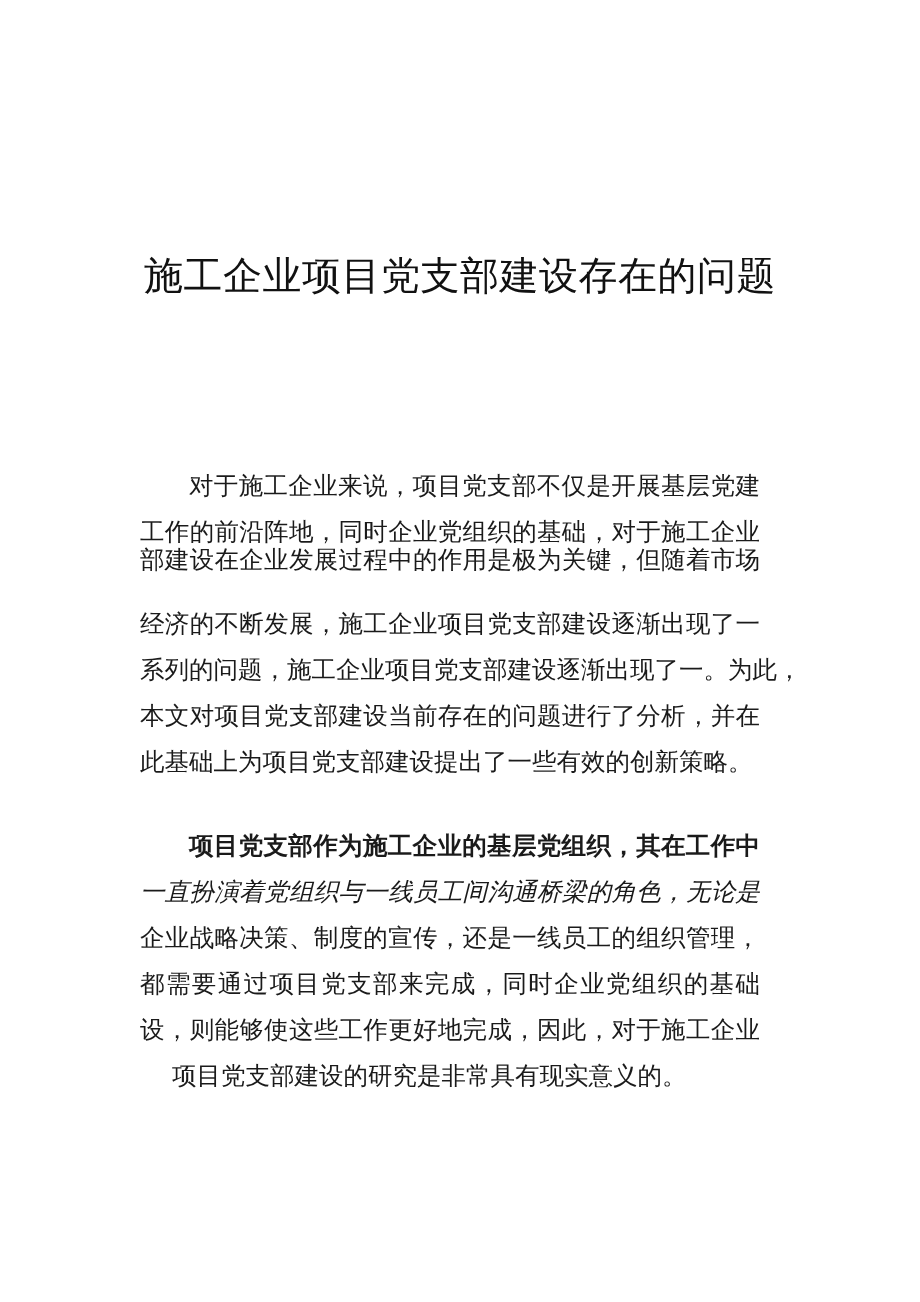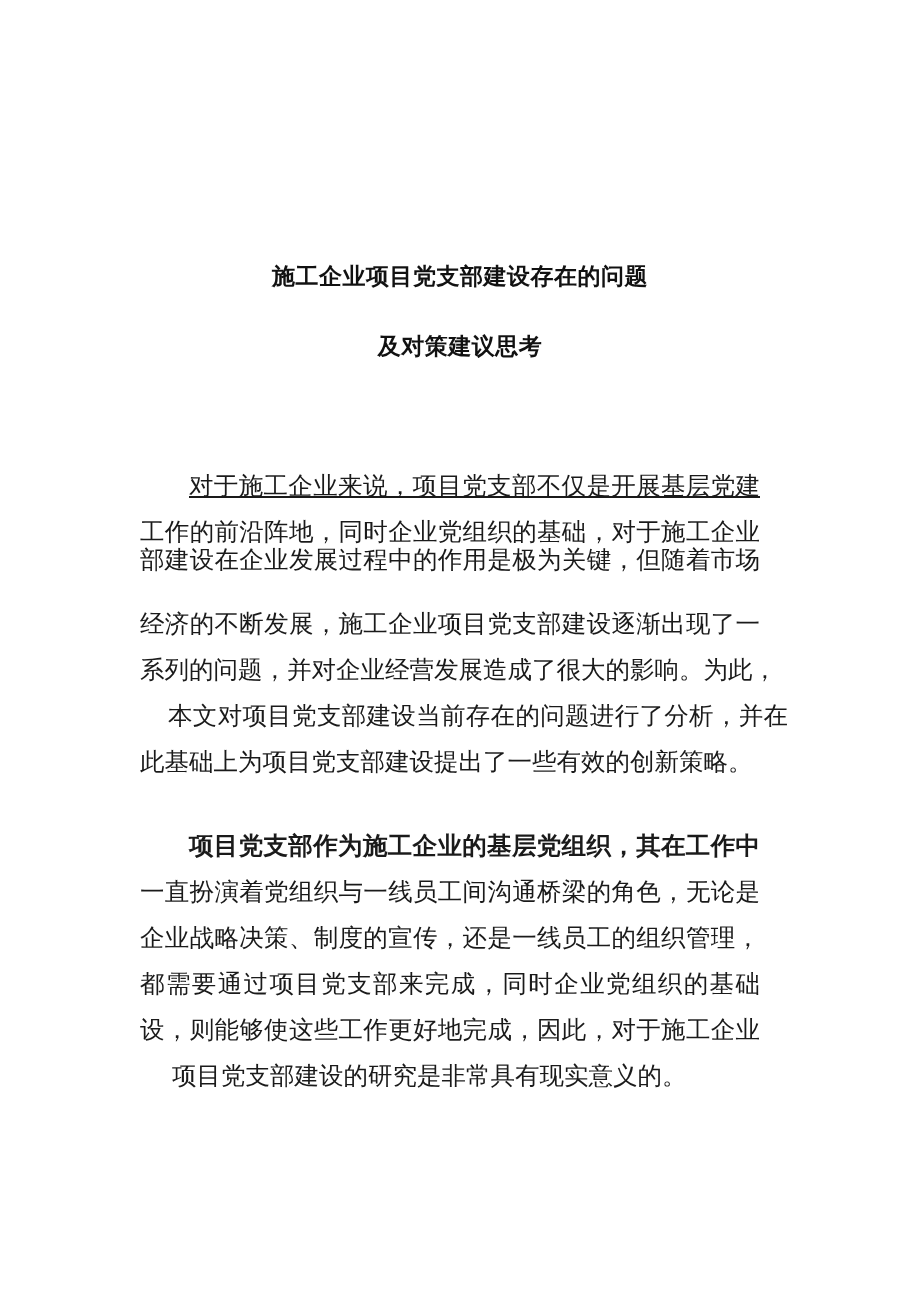--- a/index.html
+++ b/index.html
@@ -21,22 +21,22 @@
       width: 920px;
       height: 1302px;
       background: #ffffff;
     }
     .title-line {
       position: absolute;
       left: 0;
       width: 920px;
       text-align: center;
       font-family: "DejaVu Sans", "Liberation Sans", sans-serif;
-      font-weight: bold;
-      font-size: 23px;
+      font-weight: normal;
+      font-size: 39px;
       line-height: 40px;
       letter-spacing: 0.5px;
       white-space: nowrap;
       color: #111111;
     }
     .body-line {
       position: absolute;
       left: 140px;
       width: 620px;
       font-size: 24.5px;
@@ -53,35 +53,34 @@
     .body-line.last {
       text-align-last: left;
     }
   </style>
 </head>
 <body>
 
 <div class="page">
 
   <div class="title-line" style="top:256px;">施工企业项目党支部建设存在的问题</div>
-  <div class="title-line" style="top:326px;">及对策建议思考</div>
 
   <div>
-    <div class="body-line indent" style="top:470px;text-decoration:underline;">对于施工企业来说，项目党支部不仅是开展基层党建</div>
+    <div class="body-line indent" style="top:470px;">对于施工企业来说，项目党支部不仅是开展基层党建</div>
     <div class="body-line" style="top:516px;">工作的前沿阵地，同时企业党组织的基础，对于施工企业</div>
     <div class="body-line" style="top:544px;">部建设在企业发展过程中的作用是极为关键，但随着市场</div>
     <div class="body-line" style="top:608px;">经济的不断发展，施工企业项目党支部建设逐渐出现了一</div>
-    <div class="body-line" style="top:654px;">系列的问题，并对企业经营发展造成了很大的影响。为此，</div>
-    <div class="body-line" style="top:700px;margin-left:28px;">本文对项目党支部建设当前存在的问题进行了分析，并在</div>
+    <div class="body-line" style="top:654px;">系列的问题，施工企业项目党支部建设逐渐出现了一。为此，</div>
+    <div class="body-line" style="top:700px;">本文对项目党支部建设当前存在的问题进行了分析，并在</div>
     <div class="body-line last" style="top:746px;">此基础上为项目党支部建设提出了一些有效的创新策略。</div>
   </div>
 
   <div>
     <div class="body-line indent" style="top:830px;font-weight:bold;">项目党支部作为施工企业的基层党组织，其在工作中</div>
-    <div class="body-line" style="top:876px;">一直扮演着党组织与一线员工间沟通桥梁的角色，无论是</div>
+    <div class="body-line" style="top:876px;font-style:italic;">一直扮演着党组织与一线员工间沟通桥梁的角色，无论是</div>
     <div class="body-line" style="top:922px;">企业战略决策、制度的宣传，还是一线员工的组织管理，</div>
     <div class="body-line" style="top:968px;">都需要通过项目党支部来完成，同时企业党组织的基础</div>
     <div class="body-line" style="top:1014px;">设，则能够使这些工作更好地完成，因此，对于施工企业</div>
     <div class="body-line last" style="top:1060px;margin-left:32px;">项目党支部建设的研究是非常具有现实意义的。</div>
   </div>
 
 
 </div>
 
 </body></html>

